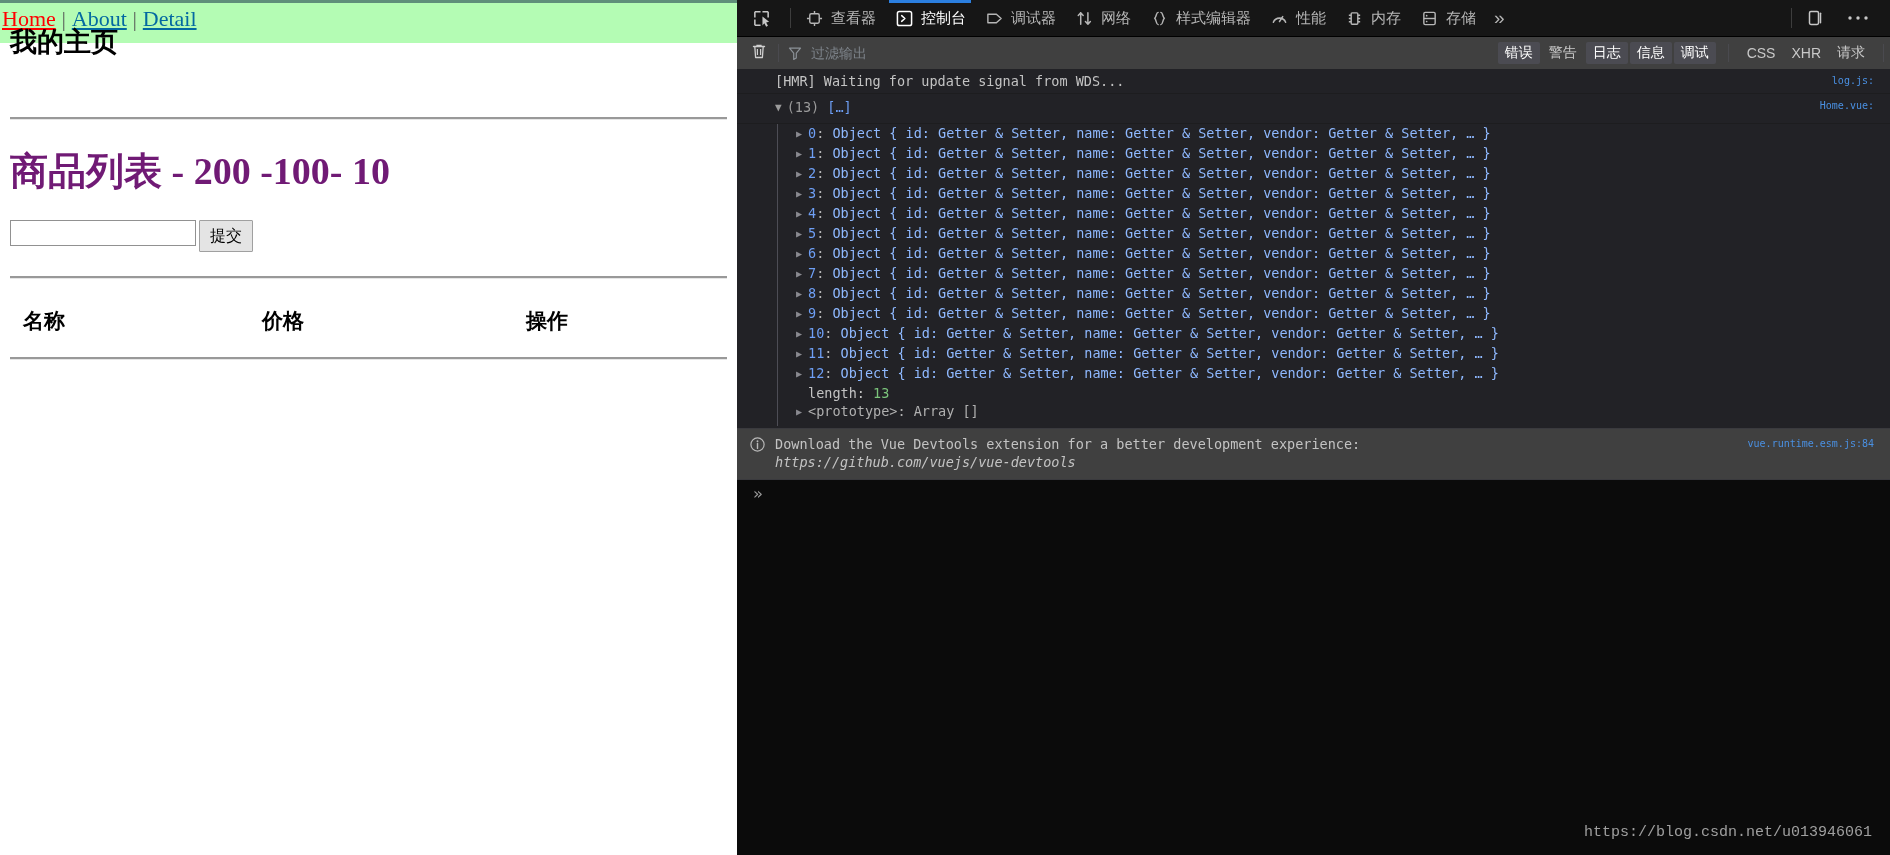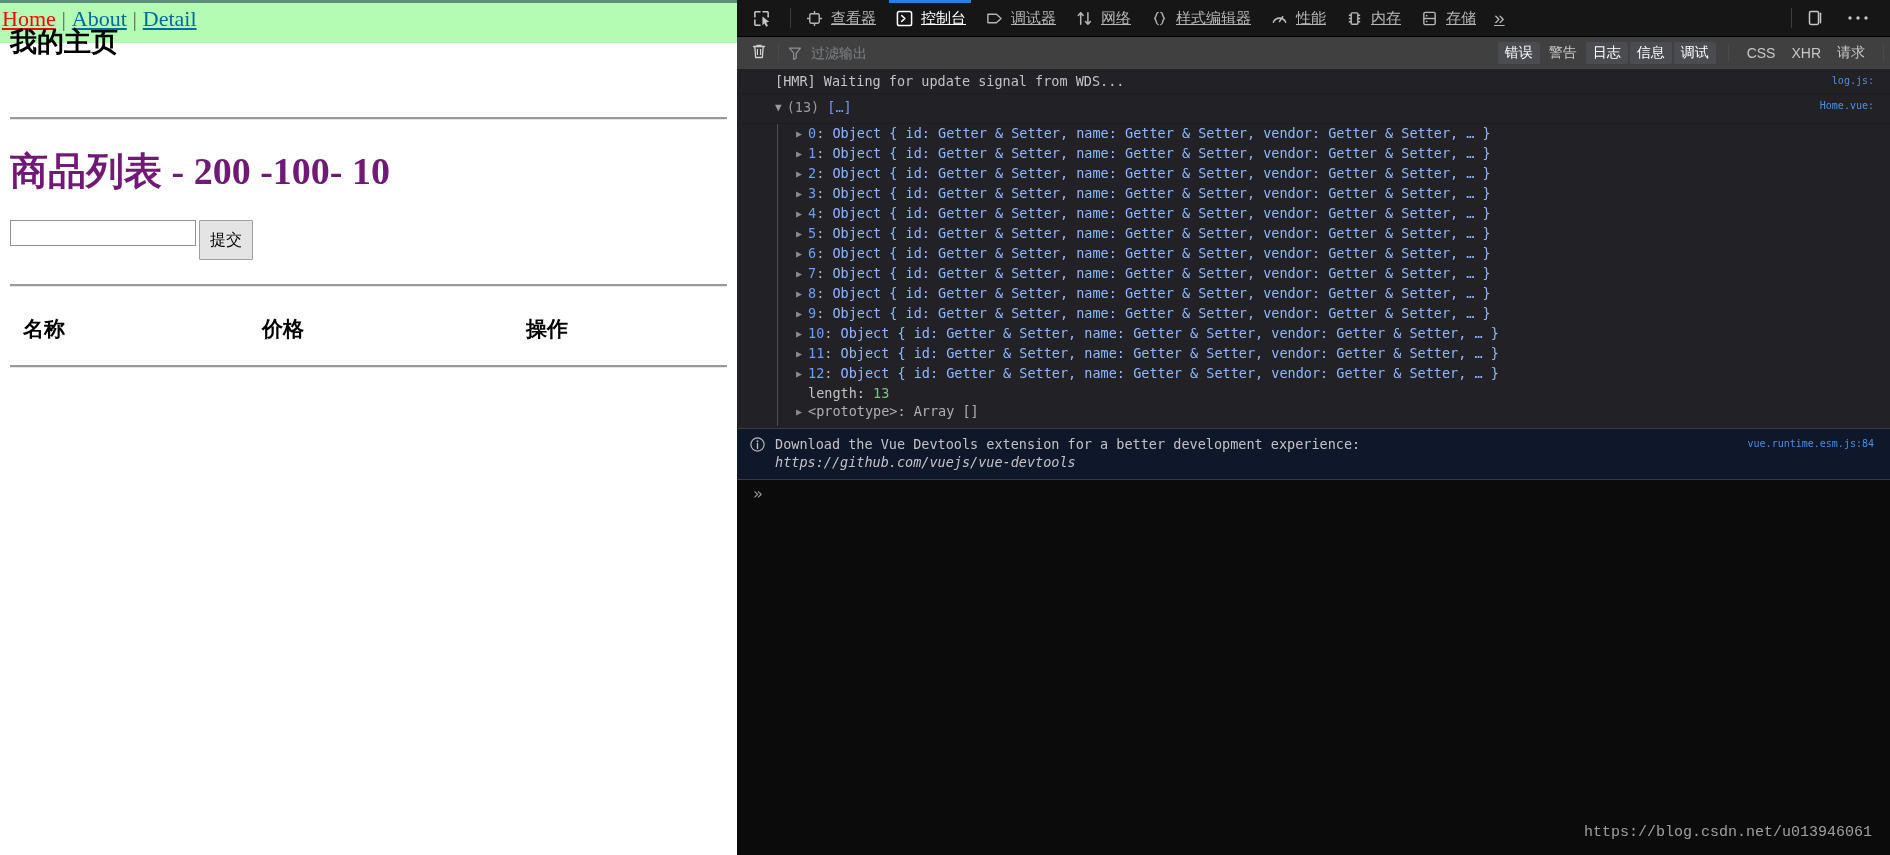--- a/index.html
+++ b/index.html
@@ -95,21 +95,21 @@
     box-sizing: border-box;
     border: 1px solid #919191;
     background: #fff;
     font-size: 13px;
     padding: 2px 3px;
     outline: none;
     font-family: "Liberation Sans", sans-serif;
   }
   #submit-btn {
     margin-left: 3px;
-    height: 40px;
+    height: 32px;
     min-width: 54px;
     box-sizing: border-box;
     background: #e4e4e4;
     border: 1px solid #a0a0a0;
     border-radius: 1px;
     font-size: 16px;
     font-family: "Liberation Sans", sans-serif;
     color: #000;
     cursor: pointer;
     padding: 0 8px;
@@ -152,21 +152,20 @@
     display: flex;
     align-items: center;
     height: 36px;
     padding: 0 9px;
     color: #b6b6b6;
     font-family: "Liberation Sans", sans-serif;
     font-size: 15px;
     cursor: pointer;
     white-space: nowrap;
     position: relative;
-    text-decoration: underline;
   }
   .tb-item.active { color: #ffffff; }
   .tb-item.active::before {
     content: "";
     position: absolute;
     top: 0; left: 4px; right: 4px;
     height: 3px;
     background: #2b7fe0;
   }
   .tb-ico {
@@ -260,21 +259,21 @@
     font-size: 13.5px;
     line-height: 16px;
     padding: 4px 0 4px 0;
     border-bottom: 1px solid #1d1d1f;
     white-space: nowrap;
     overflow: hidden;
   }
   .row-hmr { background: #222226; color: #c3c3c3; padding-left: 38px; }
   .row-group { background: #222226; padding: 5px 0 6px 38px; }
   .row-info {
-    background: #0f172a;
+    background: #404040;
     color: #c3c3c3;
     padding: 7px 0 9px 38px;
     border-top: 1px solid #3a3a3e;
     border-bottom: 1px solid #3a3a3e;
     white-space: normal;
   }
   .row-prompt {
     background: #0b0b0b;
     color: #9b9b9b;
     padding: 6px 0 6px 16px;

